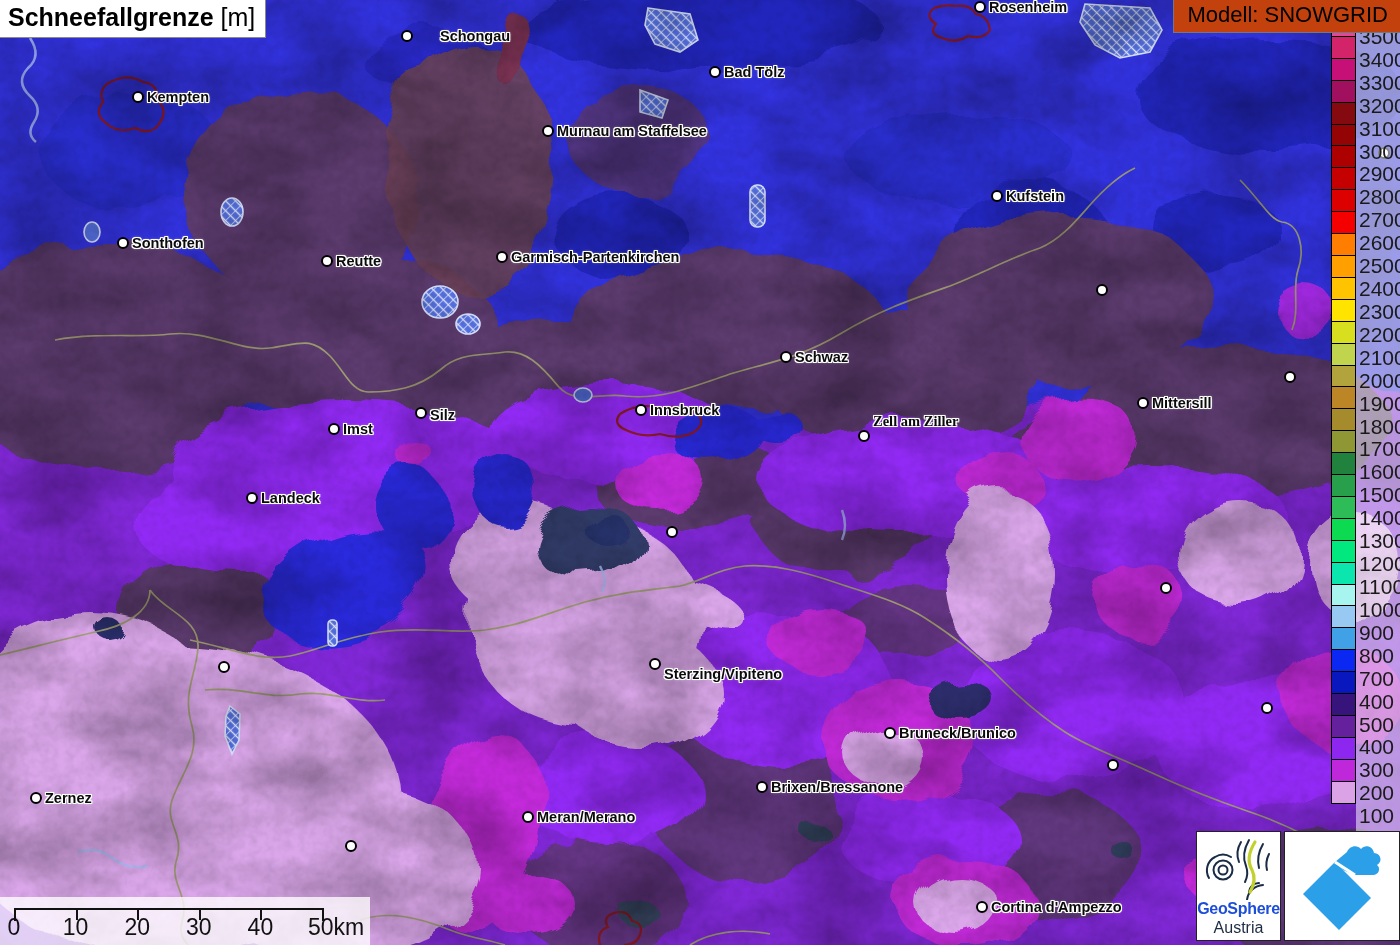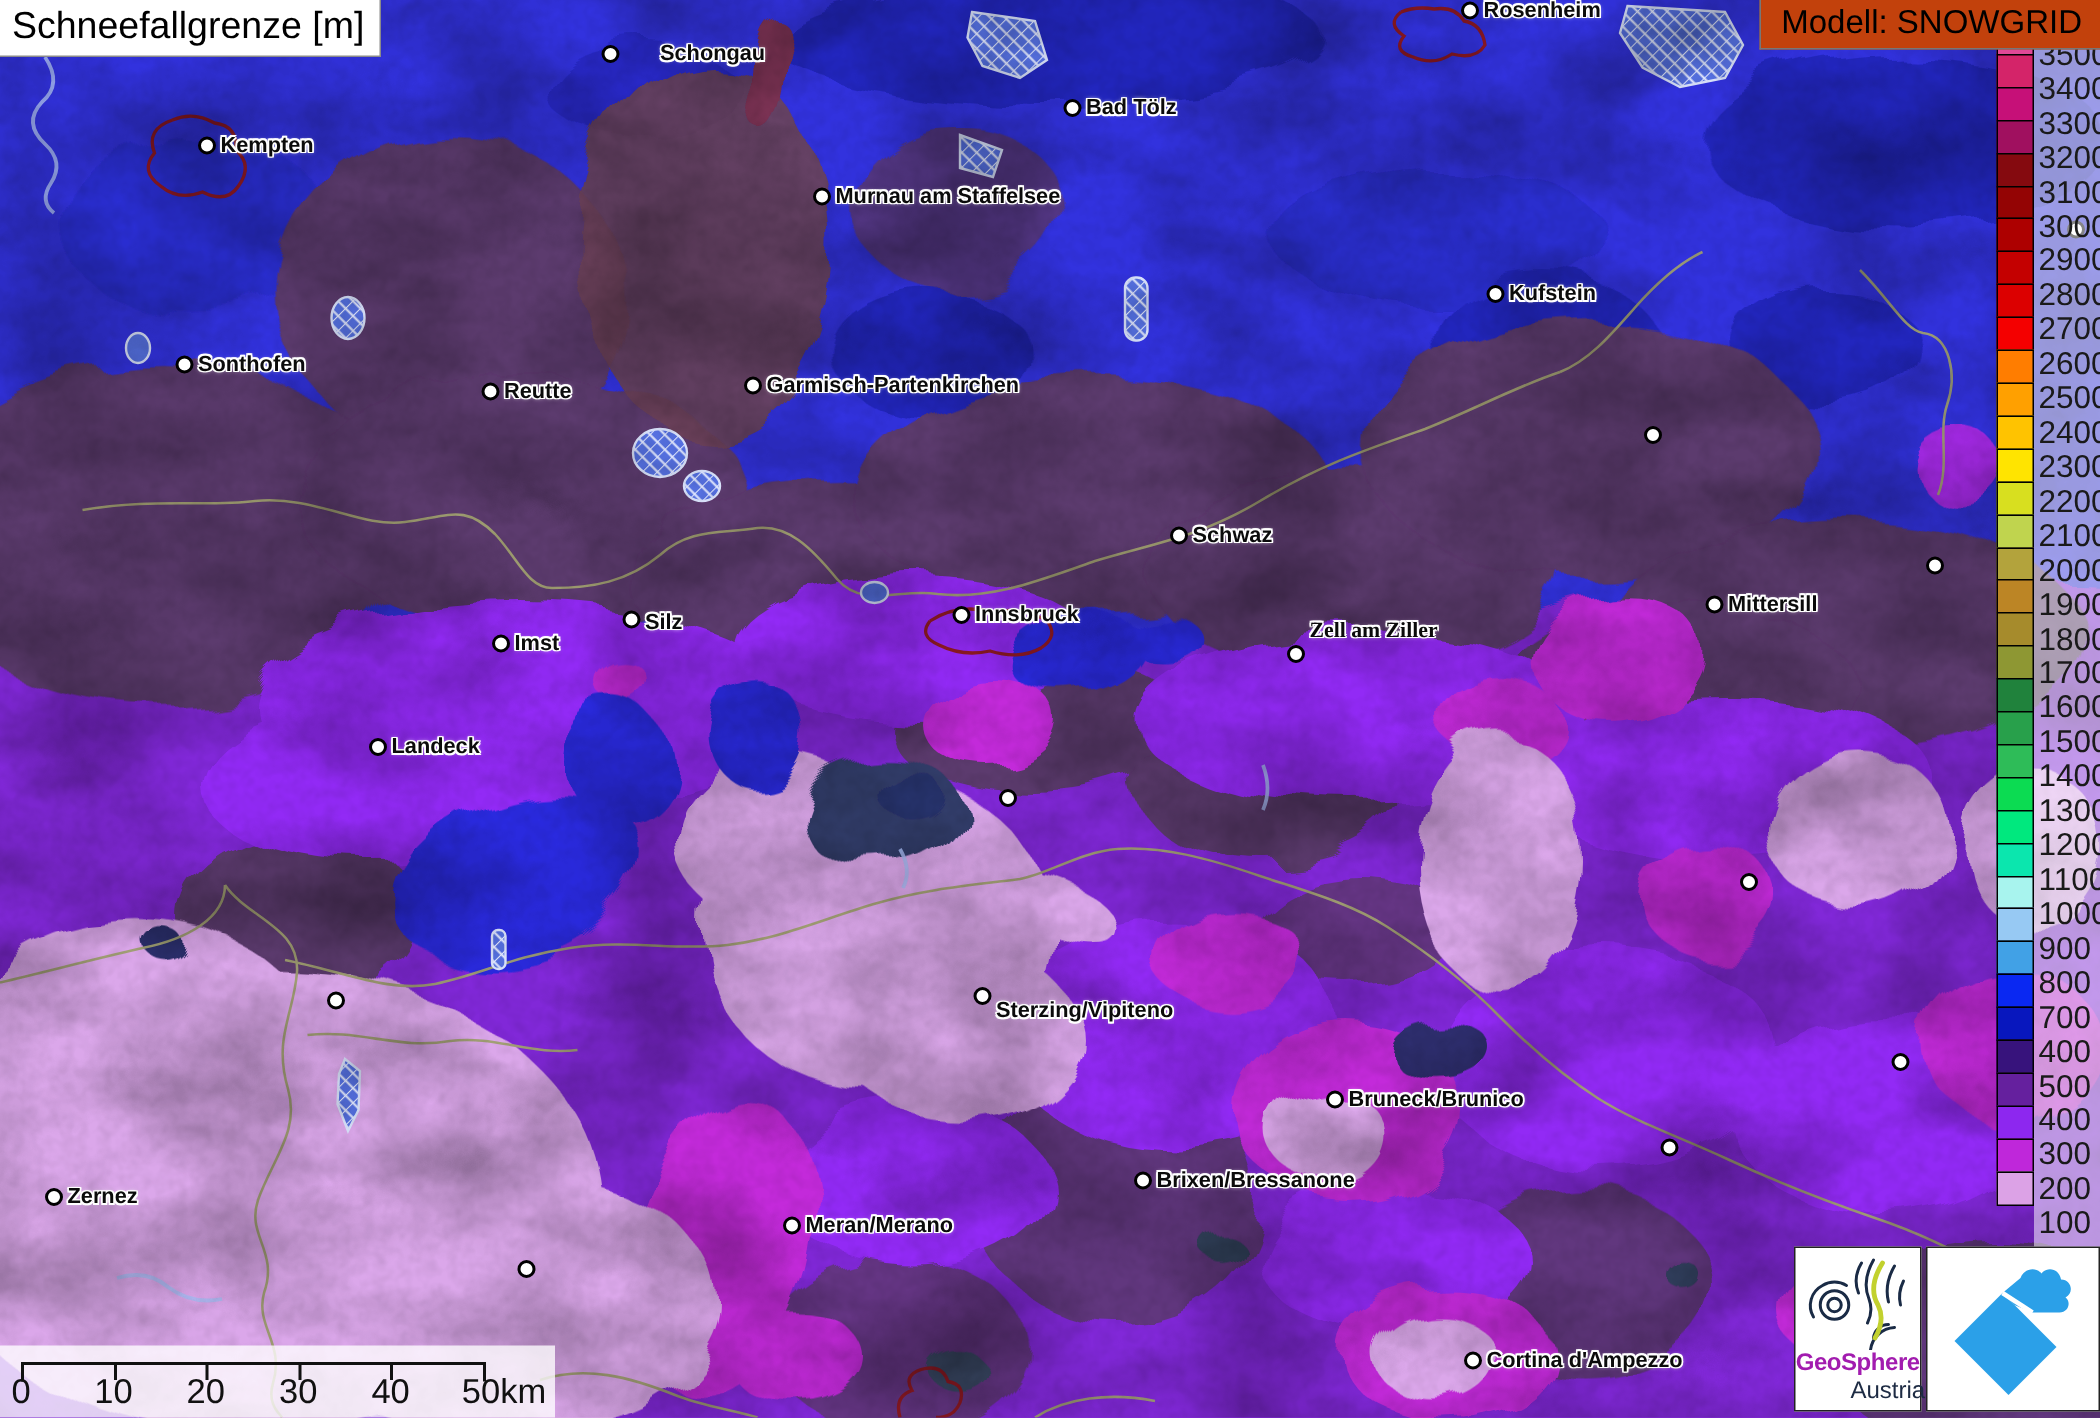--- a/index.html
+++ b/index.html
@@ -5,21 +5,21 @@
   html,body{margin:0;padding:0;}
   body{width:1400px;height:945px;position:relative;overflow:hidden;
        font-family:"Liberation Sans",sans-serif;background:#8128D8;}
   #map-canvas{position:absolute;left:0;top:0;z-index:0;}
 
   
   .title-box{position:absolute;left:0;top:0;z-index:10;background:#ffffff;
     border-right:1px solid #8a8a8a;border-bottom:1px solid #8a8a8a;
     padding:3px 10px 5px 8px;}
   .title-line1{font-size:25px;color:#000;}
-  .title-line1 b{font-weight:normal;}
+  .title-line1 b{font-weight:bold;}
   .title-line2{font-size:23px;font-style:italic;color:#000;margin-top:1px;}
 
   
   .model-box{position:absolute;right:0;top:0;z-index:10;background:#c2410c;
     border:1px solid #777;border-top:none;border-right:none;
     padding:2px 12px 4px 14px;font-size:22px;color:#000;}
 
   
   #colorbar-strip{position:absolute;left:1356px;top:14px;width:44px;height:826px;
     background:rgba(255,255,255,0.52);z-index:2;}
@@ -46,23 +46,23 @@
   .sb-tick{position:absolute;top:11px;width:2px;height:12px;background:#111;}
   .sb-num{position:absolute;top:17px;transform:translateX(-50%);
     font-size:23px;color:#111;white-space:nowrap;}
 
   
   .logo-box{position:absolute;top:831px;height:110px;background:#fff;
     border:1.5px solid #222;box-sizing:border-box;z-index:10;}
   #geosphere-box{left:1196px;width:85px;}
   #partner-box{left:1284px;width:116px;}
   .geo-word1{position:absolute;left:0;top:68px;width:100%;text-align:center;
-    font-weight:bold;font-size:16px;color:#a21caf;letter-spacing:-0.3px;}
+    font-weight:bold;font-size:16px;color:#1d4ed8;letter-spacing:-0.3px;}
   .geo-word2{position:absolute;left:0;top:87px;width:100%;text-align:center;
-    font-size:16px;color:#1d2b43;padding-left:20px;}
+    font-size:16px;color:#1d2b43;}
 </style>
 </head>
 <body>
 
 <svg id="map-canvas" width="1400" height="945" viewBox="0 0 1400 945">
   <defs>
     <filter id="rough" x="-10%" y="-10%" width="120%" height="120%">
       <feTurbulence type="fractalNoise" baseFrequency="0.016" numOctaves="3" seed="7" result="t"></feTurbulence>
       <feDisplacementMap in="SourceGraphic" in2="t" scale="30"></feDisplacementMap>
     </filter>

